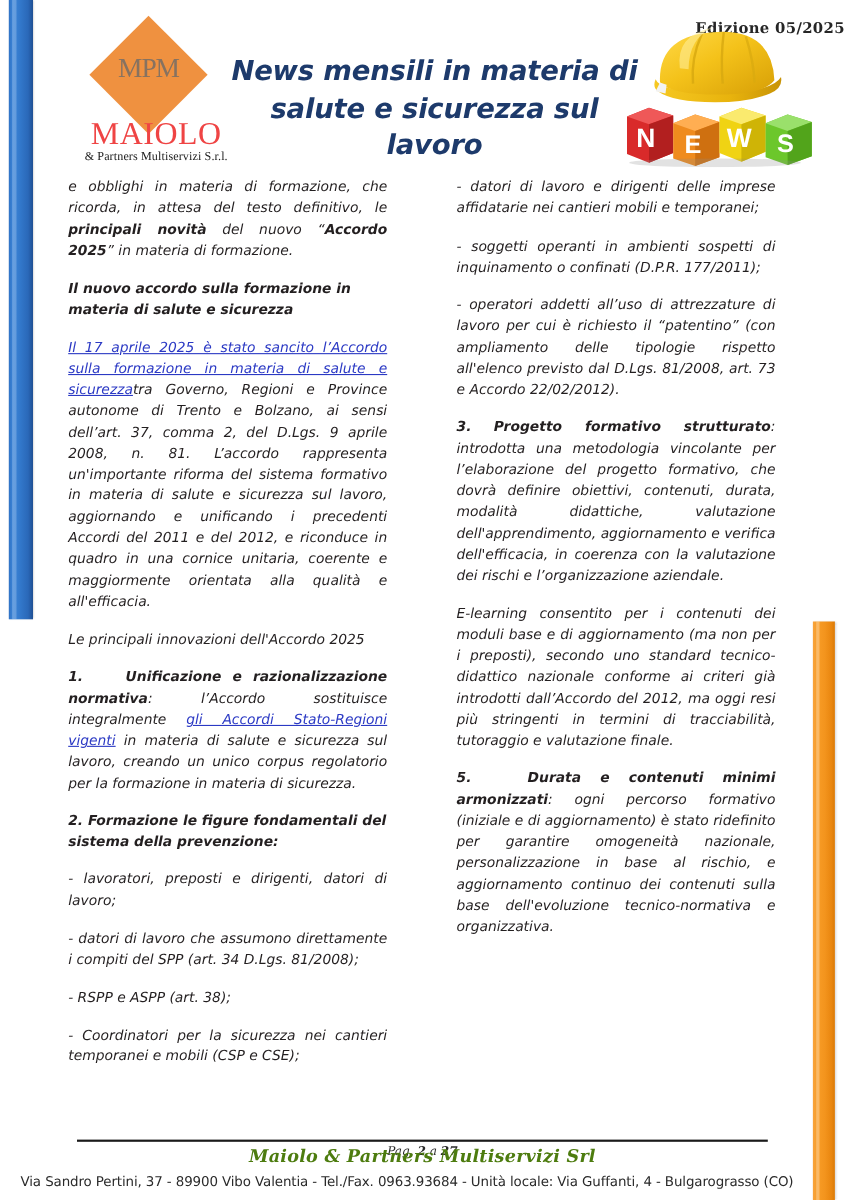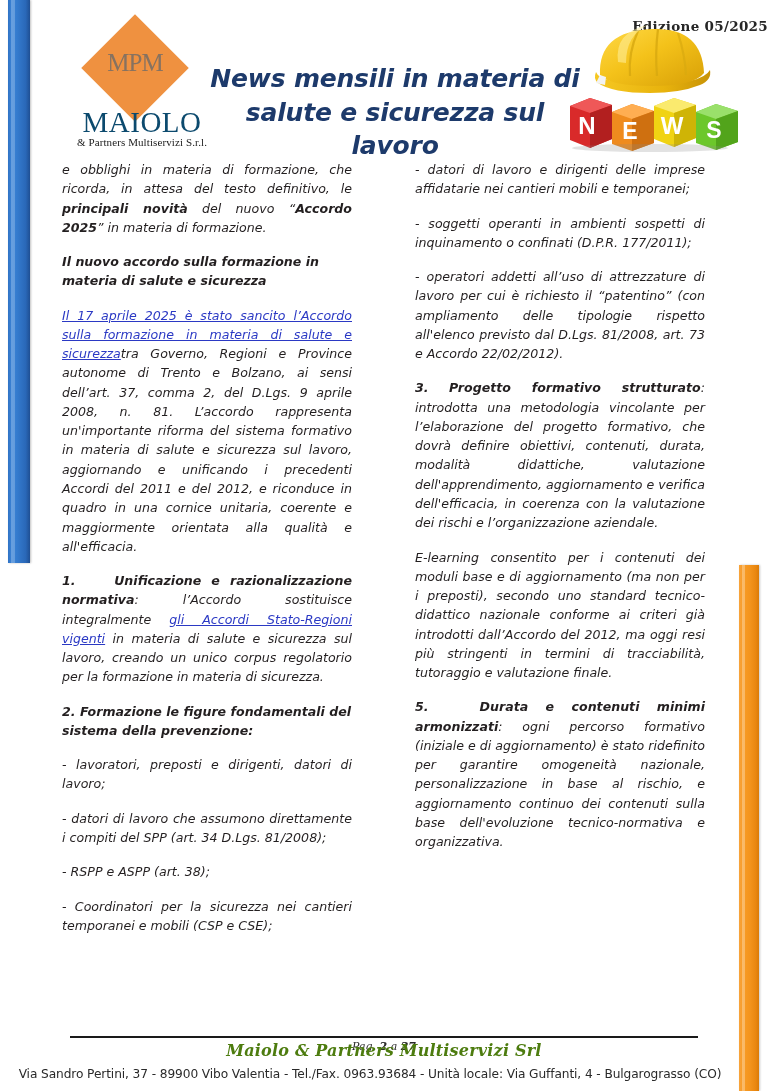--- a/index.html
+++ b/index.html
@@ -90,38 +90,38 @@
     opacity: 0.78;
   }
   .logo-name {
     position: absolute;
     left: 0; top: 78px;
     width: 148px;
     text-align: center;
     font-family: "Liberation Serif", serif;
     font-size: 29px;
     letter-spacing: 0.5px;
-    color: #0c4a6e;
+    color: #ef4444;
     line-height: 1;
   }
   .logo-sub {
     position: absolute;
     left: 0; top: 106px;
     width: 148px;
     text-align: center;
     font-family: "Liberation Serif", serif;
     font-size: 11px;
     color: #1b1b1b;
     letter-spacing: 0.1px;
   }
 
   
   .head-title {
     position: absolute;
-    left: 205px; top: 62px;
+    left: 205px; top: 48px;
     width: 380px;
     text-align: center;
     font-family: "DejaVu Sans", sans-serif;
     font-weight: bold;
     font-style: italic;
     font-size: 25px;
     line-height: 1.34;
     color: #1d3a6b;
     letter-spacing: -0.2px;
   }
@@ -304,20 +304,21 @@
 <div class="cols">
 
   <div class="col col-left">
 
     <p><span>e obblighi in materia di formazione, che ricorda, in attesa del testo definitivo, le </span><b>principali novità</b><span> del nuovo “</span><b>Accordo 2025</b><span>” in materia di formazione.</span></p>
 
     <p class="heading-bold">Il nuovo accordo sulla formazione in materia di salute e sicurezza</p>
 
     <p><a class="lnk" href="#">Il 17 aprile 2025 è stato sancito l’Accordo sulla formazione in materia di salute e sicurezza</a><span>tra Governo, Regioni e Province autonome di Trento e Bolzano, ai sensi dell’art. 37, comma 2, del D.Lgs. 9 aprile 2008, n. 81. L’accordo rappresenta un'importante riforma del sistema formativo in materia di salute e sicurezza sul lavoro, aggiornando e unificando i precedenti Accordi del 2011 e del 2012, e riconduce in quadro in una cornice unitaria, coerente e maggiormente orientata alla qualità e all'efficacia.</span></p>
 
+    <p>Le principali innovazioni dell'Accordo 2025</p>
 
     <p><b>1.</b>&nbsp;&nbsp;&nbsp;&nbsp;<b>Unificazione e razionalizzazione normativa</b><span>: l’Accordo sostituisce integralmente </span><a class="lnk" href="#">gli Accordi Stato-Regioni vigenti</a><span> in materia di salute e sicurezza sul lavoro, creando un unico corpus regolatorio per la formazione in materia di sicurezza.</span></p>
 
     <p class="heading-bold"><b>2.</b> <b>Formazione le figure fondamentali del sistema della prevenzione</b><span>:</span></p>
 
     <p>- lavoratori, preposti e dirigenti, datori di lavoro;</p>
     <p>- datori di lavoro che assumono direttamente i compiti del SPP (art. 34 D.Lgs. 81/2008);</p>
     <p>- RSPP e ASPP (art. 38);</p>
     <p>- Coordinatori per la sicurezza nei cantieri temporanei e mobili (CSP e CSE);</p>
   </div>

